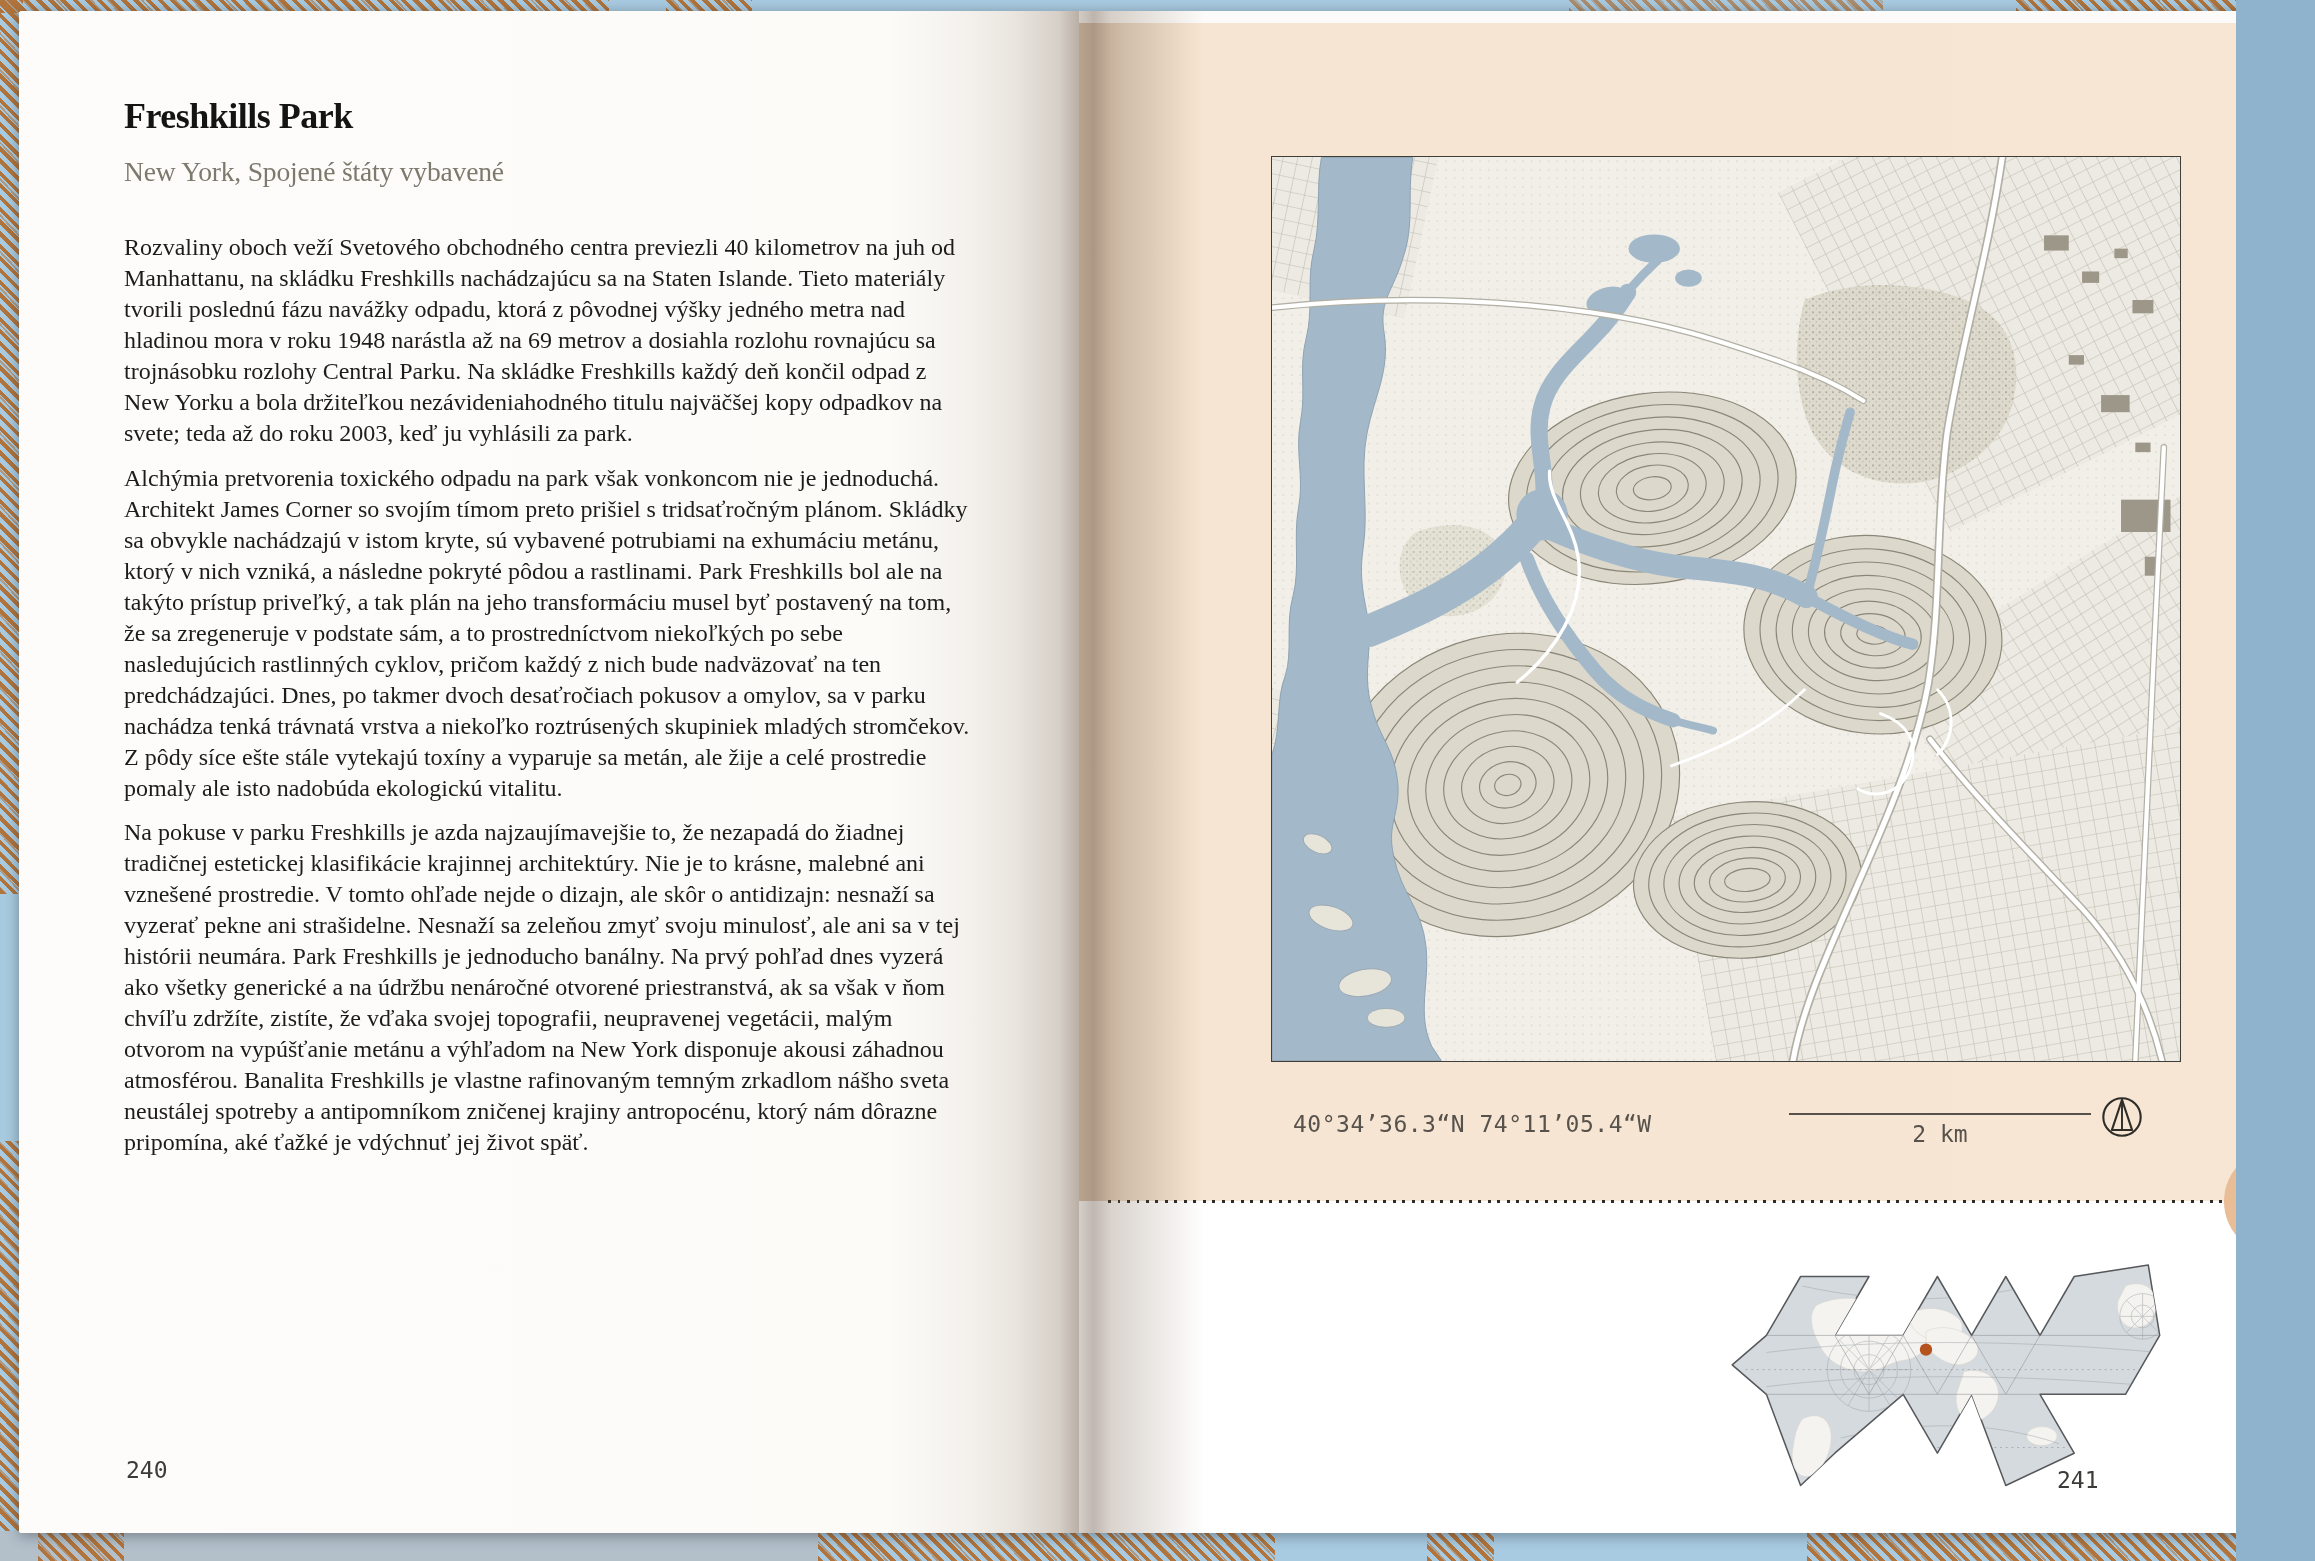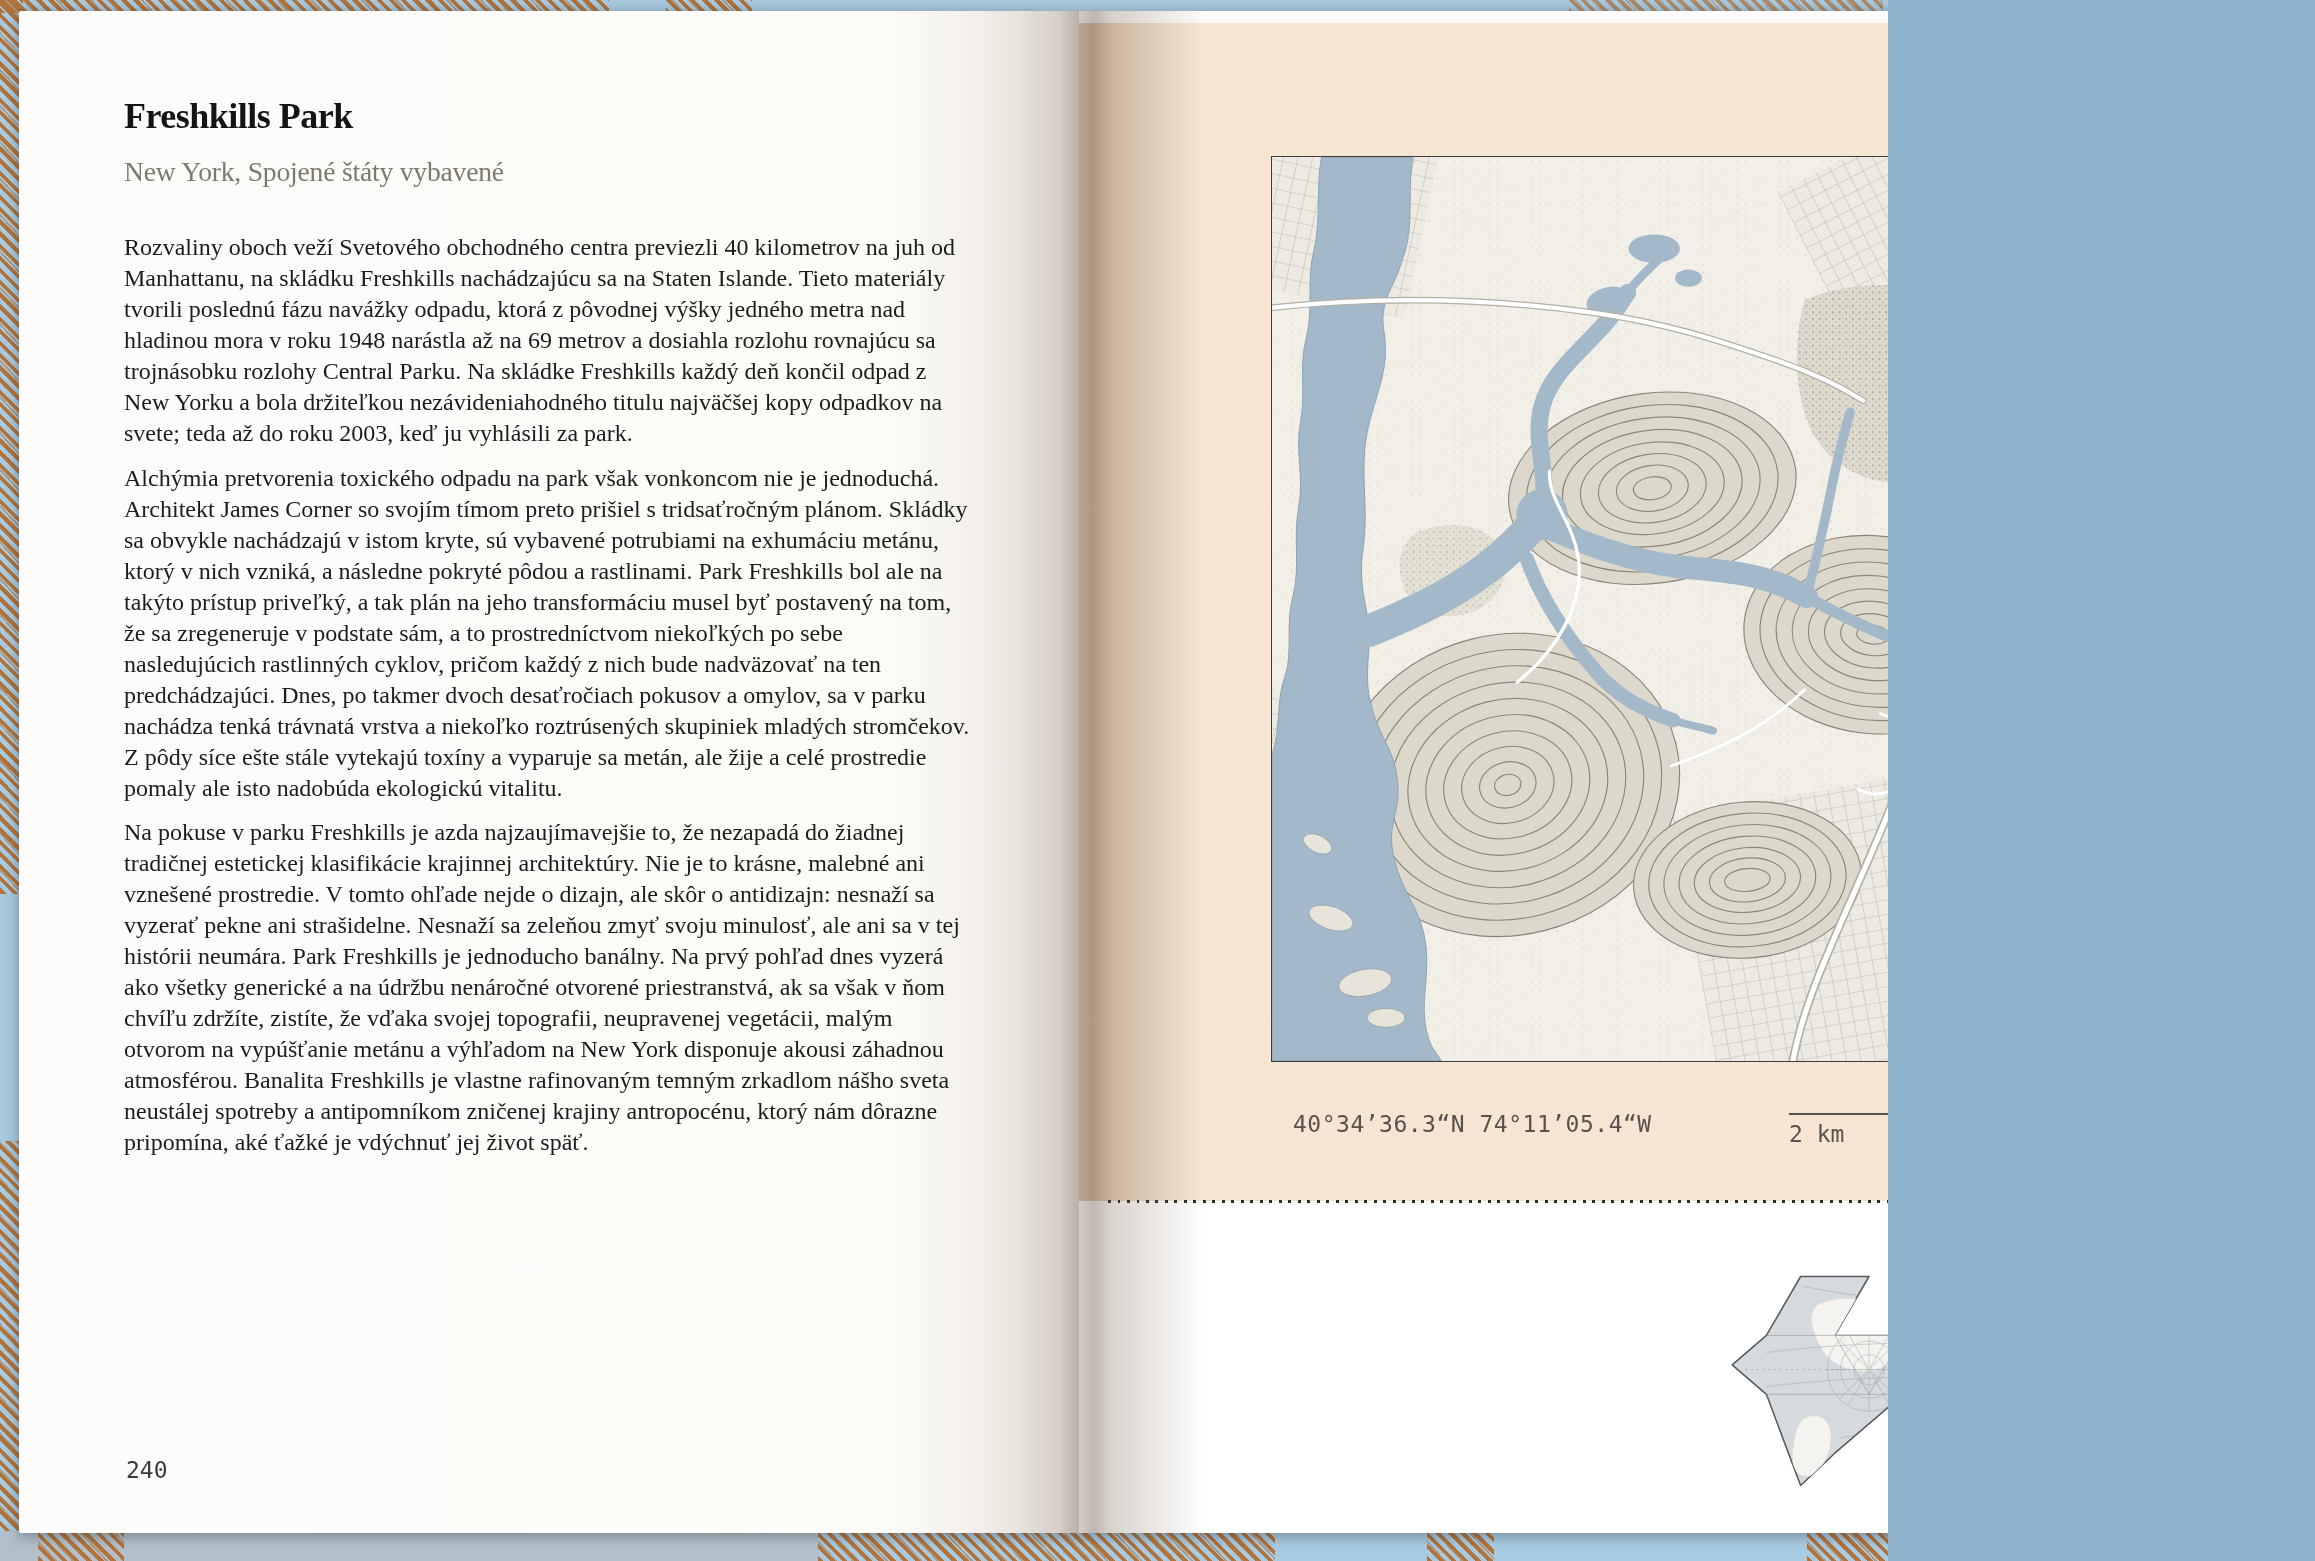--- a/index.html
+++ b/index.html
@@ -1,16 +1,16 @@
 <!DOCTYPE html>
 <html style="font-size:15px"><head>
 <meta charset="utf-8">
 <style>
   html,body{margin:0;padding:0;background:#8fb3cc;}
-  .canvas{position:relative;width:1888px;height:1562px;overflow:hidden;
+  .canvas{position:relative;width:2236px;height:1562px;overflow:hidden;
           font-family:"Liberation Serif","DejaVu Serif",serif;}
   
   .bg{position:absolute;inset:0;background:#a9cbe1;}
   .hatch{background-image:
      repeating-linear-gradient(45deg,#b0743c 0 3.8px,rgba(176,116,60,0) 3.8px 8.6px),
      repeating-linear-gradient(47deg,rgba(176,116,60,.55) 0 1.9px,rgba(176,116,60,0) 1.9px 12.4px);}
   .bgp{position:absolute;}
   
   .book{position:absolute;left:19px;top:11.4px;width:2276px;height:1522px;
         background:#fcfbf9;border-radius:2.9px;box-shadow:0 2.9px 13.3px rgba(30,35,45,.4);overflow:hidden;}
@@ -34,21 +34,21 @@
   .lp-see{position:absolute;left:105px;top:1375px;width:856px;font-size:17.6px;
      line-height:24px;color:#4c4b47;}
   .pageno{position:absolute;font-size:23px;color:#3b3b38;}
   .pn-left{left:107px;top:1446px;}
   .pn-right{left:978px;top:1444px;}
   
   .map-frame{position:absolute;left:192px;top:133px;width:908px;height:904px;
      border:1.9px solid #403e38;box-sizing:content-box;background:#f1efe8;}
   .coords{position:absolute;left:214px;top:1088px;font-size:23px;color:#57524c;letter-spacing:0.5px;}
   .scalebar-line{position:absolute;left:710px;top:1090px;width:302px;height:1.9px;background:#57524c;}
-  .scalebar-label{position:absolute;left:710px;top:1098px;width:302px;text-align:left;
+  .scalebar-label{position:absolute;left:710px;top:1098px;width:302px;text-align:center;
      font-size:23px;color:#57524c;}
   .compass{position:absolute;left:1020px;top:1071px;width:46px;height:46px;}
   .dotline{position:absolute;left:28.5px;top:1177px;width:1127px;height:2.9px;
      background:repeating-linear-gradient(to right,#2c2b28 0 2.9px,rgba(0,0,0,0) 2.9px 9.5px);}
   .tab-circle{position:absolute;left:1145px;top:1125px;width:107px;height:107px;
      border-radius:50%;background:#e9bd96;}
   .worldmap{position:absolute;left:647px;top:1225px;width:457px;height:247px;}
 </style>
 </head>
 <body>

